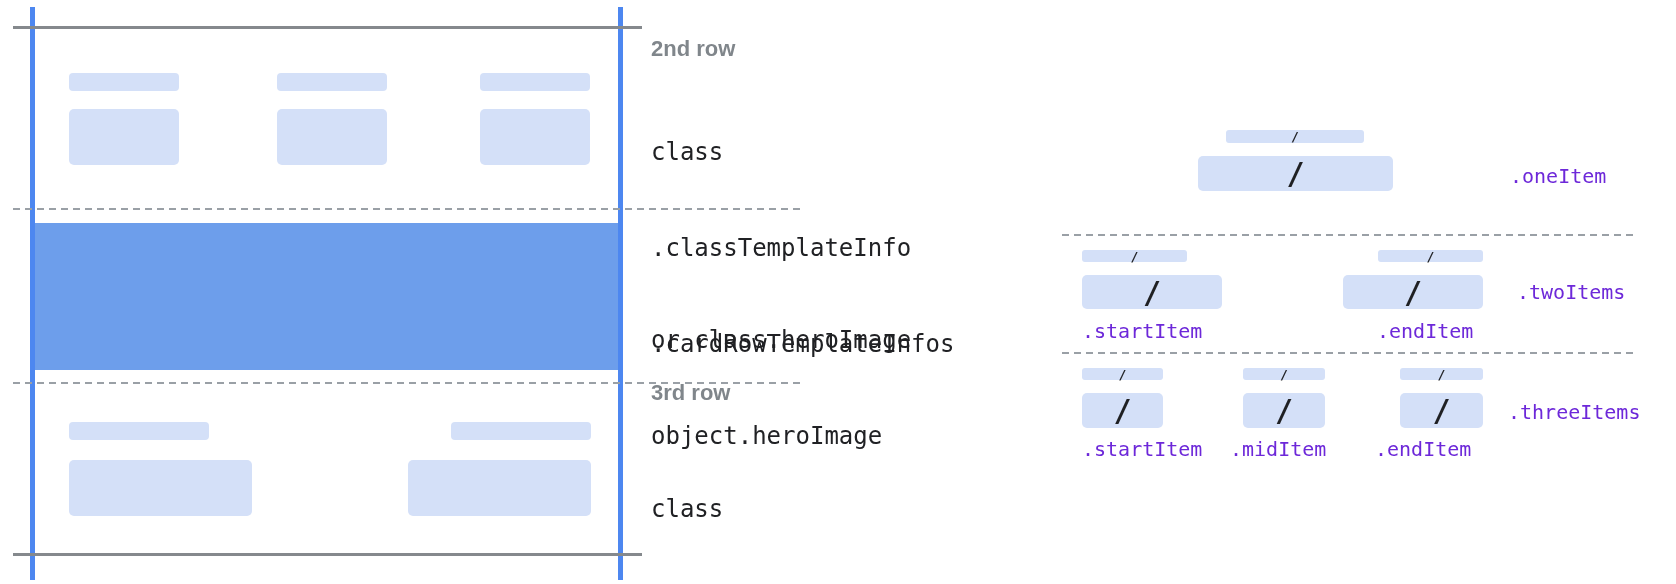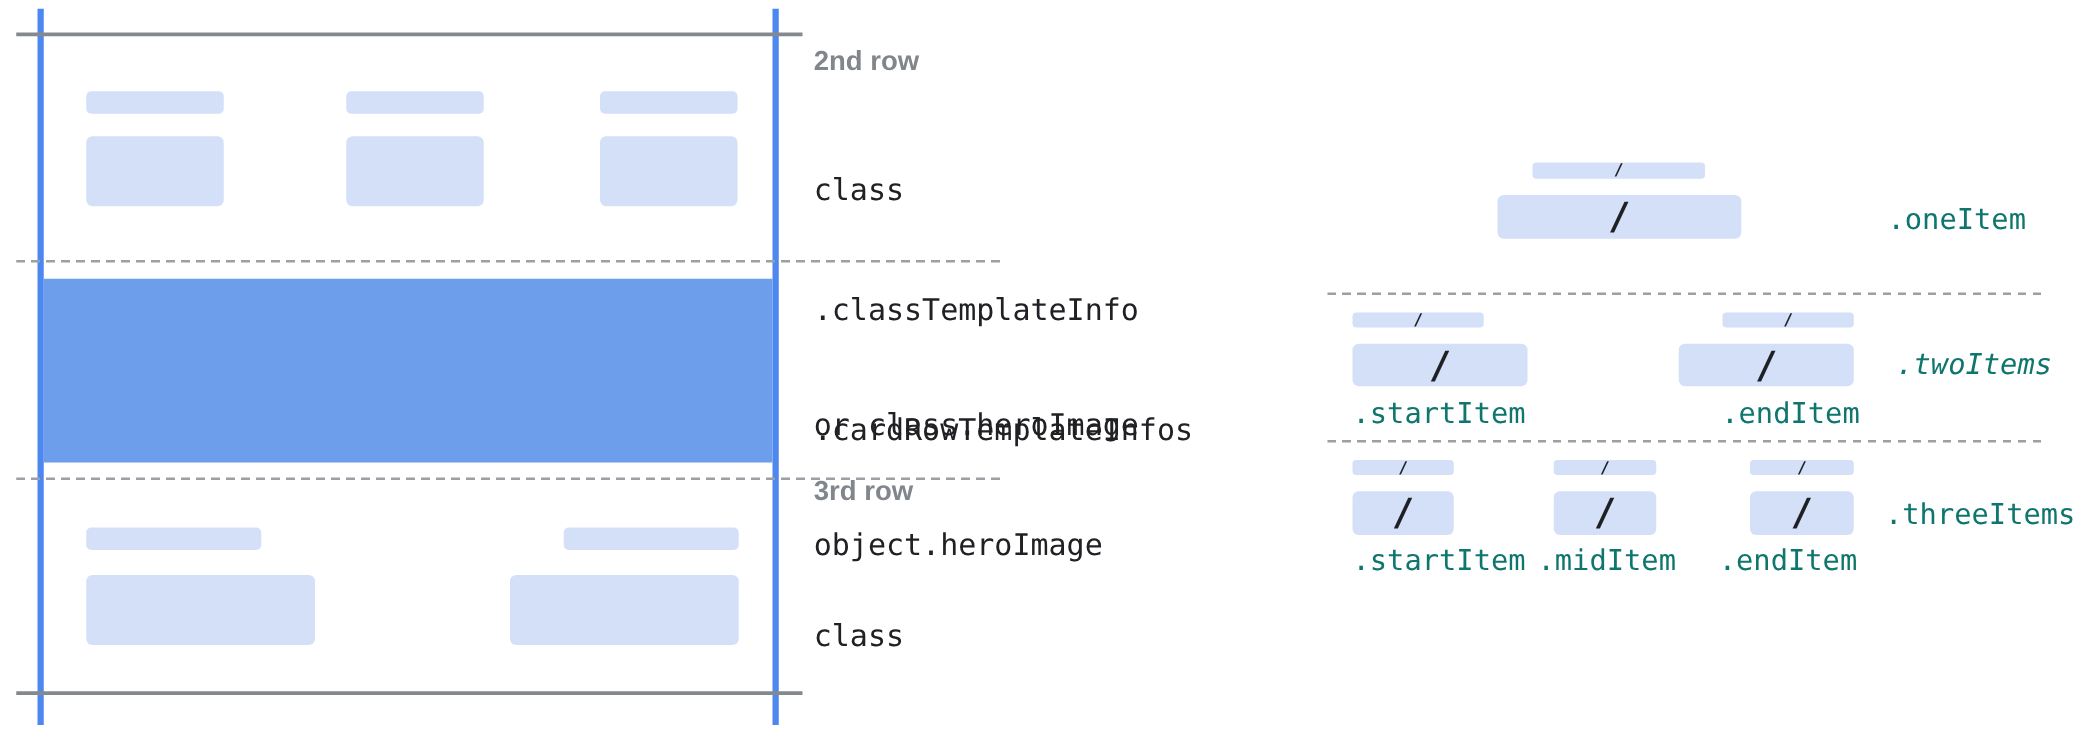--- a/index.html
+++ b/index.html
@@ -27,21 +27,21 @@
     font-weight:700;font-size:22px;line-height:34px;color:#80868b;
     white-space:pre;
   }
   .code{
     font-family:"DejaVu Sans Mono","Liberation Mono",monospace;
     color:#202124;font-size:24px;line-height:32px;white-space:pre;
   }
   .code3{line-height:31px;}
   .code-r{
     font-family:"DejaVu Sans Mono","Liberation Mono",monospace;
-    color:#0f766e;font-size:23px;line-height:24px;white-space:pre;
+    color:#6d28d9;font-size:20px;line-height:24px;white-space:pre;
   }
   
   .bar{
     position:absolute;background:#d4e0f8;
     display:flex;align-items:center;justify-content:center;
     font-family:"DejaVu Sans Mono","Liberation Mono",monospace;
     color:#1f2023;
   }
   .bar-sm{border-radius:3px;font-size:13px;font-weight:700;}
   .bar-lg{border-radius:5px;font-size:30px;font-weight:600;}
@@ -109,21 +109,21 @@
     <span>/</span>
   </div>
   <div class="bar bar-sm" style="left:1378px;top:250px;width:105px;height:12px;">
     <span>/</span>
   </div>
   <div class="bar bar-lg" style="left:1343px;top:275px;width:140px;height:34px;">
     <span>/</span>
   </div>
   <div class="abs code-r" style="left:1082px;top:319px;">.startItem</div>
   <div class="abs code-r" style="left:1377px;top:319px;">.endItem</div>
-  <div class="abs code-r" style="left:1517px;top:280px;font-style:italic;">.twoItems</div>
+  <div class="abs code-r" style="left:1517px;top:280px;">.twoItems</div>
 
   <div class="abs dash" style="left:1062px;top:352px;width:575px;"></div>
 
   <div class="bar bar-sm" style="left:1082px;top:368px;width:81px;height:12px;">
     <span>/</span>
   </div>
   <div class="bar bar-lg" style="left:1082px;top:393px;width:81px;height:35px;">
     <span>/</span>
   </div>
   <div class="bar bar-sm" style="left:1243px;top:368px;width:82px;height:12px;">

